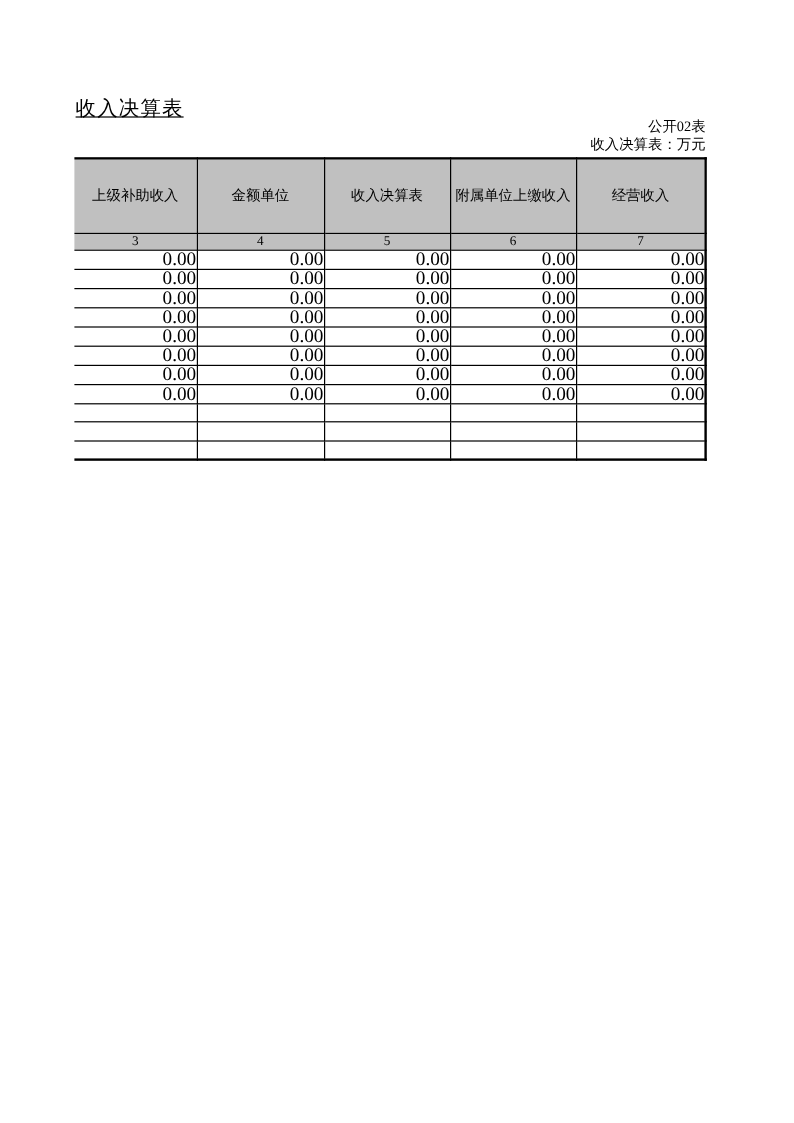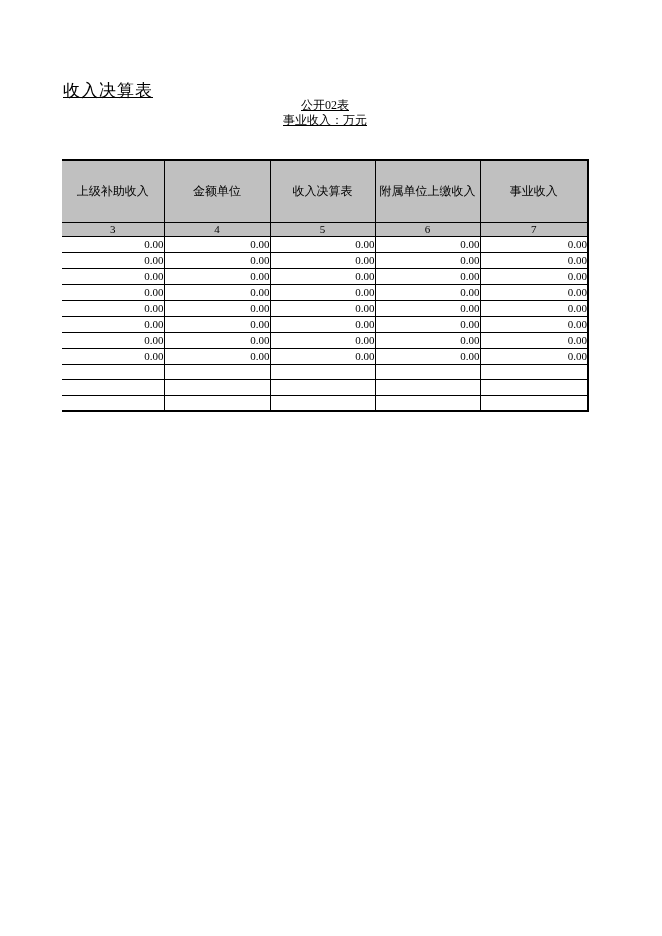--- a/index.html
+++ b/index.html
@@ -18,33 +18,31 @@
   }
   .page-title{
     position:absolute;left:63px;top:80px;
     font-size:17px;line-height:22px;
     letter-spacing:1px;
     white-space:nowrap;
     text-decoration:underline;
   }
   .meta{
     position:absolute;left:62px;top:98px;width:526px;
-    text-align:center;font-size:12px;line-height:15px;
+    text-align:right;font-size:12px;line-height:15px;
     white-space:nowrap;
-    text-decoration:underline;
   }
   .table-wrap{
     position:absolute;left:62px;top:131px;width:526px;
   }
   table.income-table{
     border-collapse:collapse;table-layout:fixed;width:526px;
     border-top:2px solid var(--border-color);
     border-right:2px solid var(--border-color);
     border-bottom:2px solid var(--border-color);
-    margin-top:28px;
   }
   table.income-table th,
   table.income-table td{
     border:1px solid var(--border-color);
     padding:0;font-weight:normal;overflow:hidden;
   }
   table.income-table th:first-child,
   table.income-table td:first-child{
     border-left:0;
   }
@@ -52,54 +50,54 @@
     background:var(--header-fill);
     height:62px;font-size:12px;text-align:center;vertical-align:middle;
     line-height:14px;
   }
   .index-row td{
     background:var(--header-fill);
     height:13px;font-size:11px;line-height:13px;text-align:center;
     border-bottom:2px solid var(--border-color);
   }
   .body-row td{
-    height:15.7px;font-size:11px;line-height:15px;
+    height:15.7px;font-size:16px;line-height:15px;
     text-align:right;padding-right:4px;
   }
   .empty-row td{
     height:15.7px;
   }
   .c1{width:102px;}.c2{width:106px;}.c3{width:105px;}.c4{width:105px;}.c5{width:108px;}
 </style>
 </head>
 <body>
 
 <div class="page-title">收入决算表</div>
 
 <div class="meta">
   <div>公开02表</div>
-  <div>事业收入：万元</div>
+  <div>收入决算表：万元</div>
 </div>
 
 <div class="table-wrap">
   <table class="income-table">
     <colgroup>
       <col class="c1">
         <col class="c2">
         <col class="c3">
         <col class="c4">
         <col class="c5">
     </colgroup>
     <thead>
         <tr class="header-row">
           <th>上级补助收入</th>
           <th>金额单位</th>
           <th>收入决算表</th>
           <th>附属单位上缴收入</th>
-          <th>事业收入</th>
+          <th>经营收入</th>
         </tr>
         <tr class="index-row">
           <td>3</td>
           <td>4</td>
           <td>5</td>
           <td>6</td>
           <td>7</td>
         </tr>
       </thead>
     <tbody>

